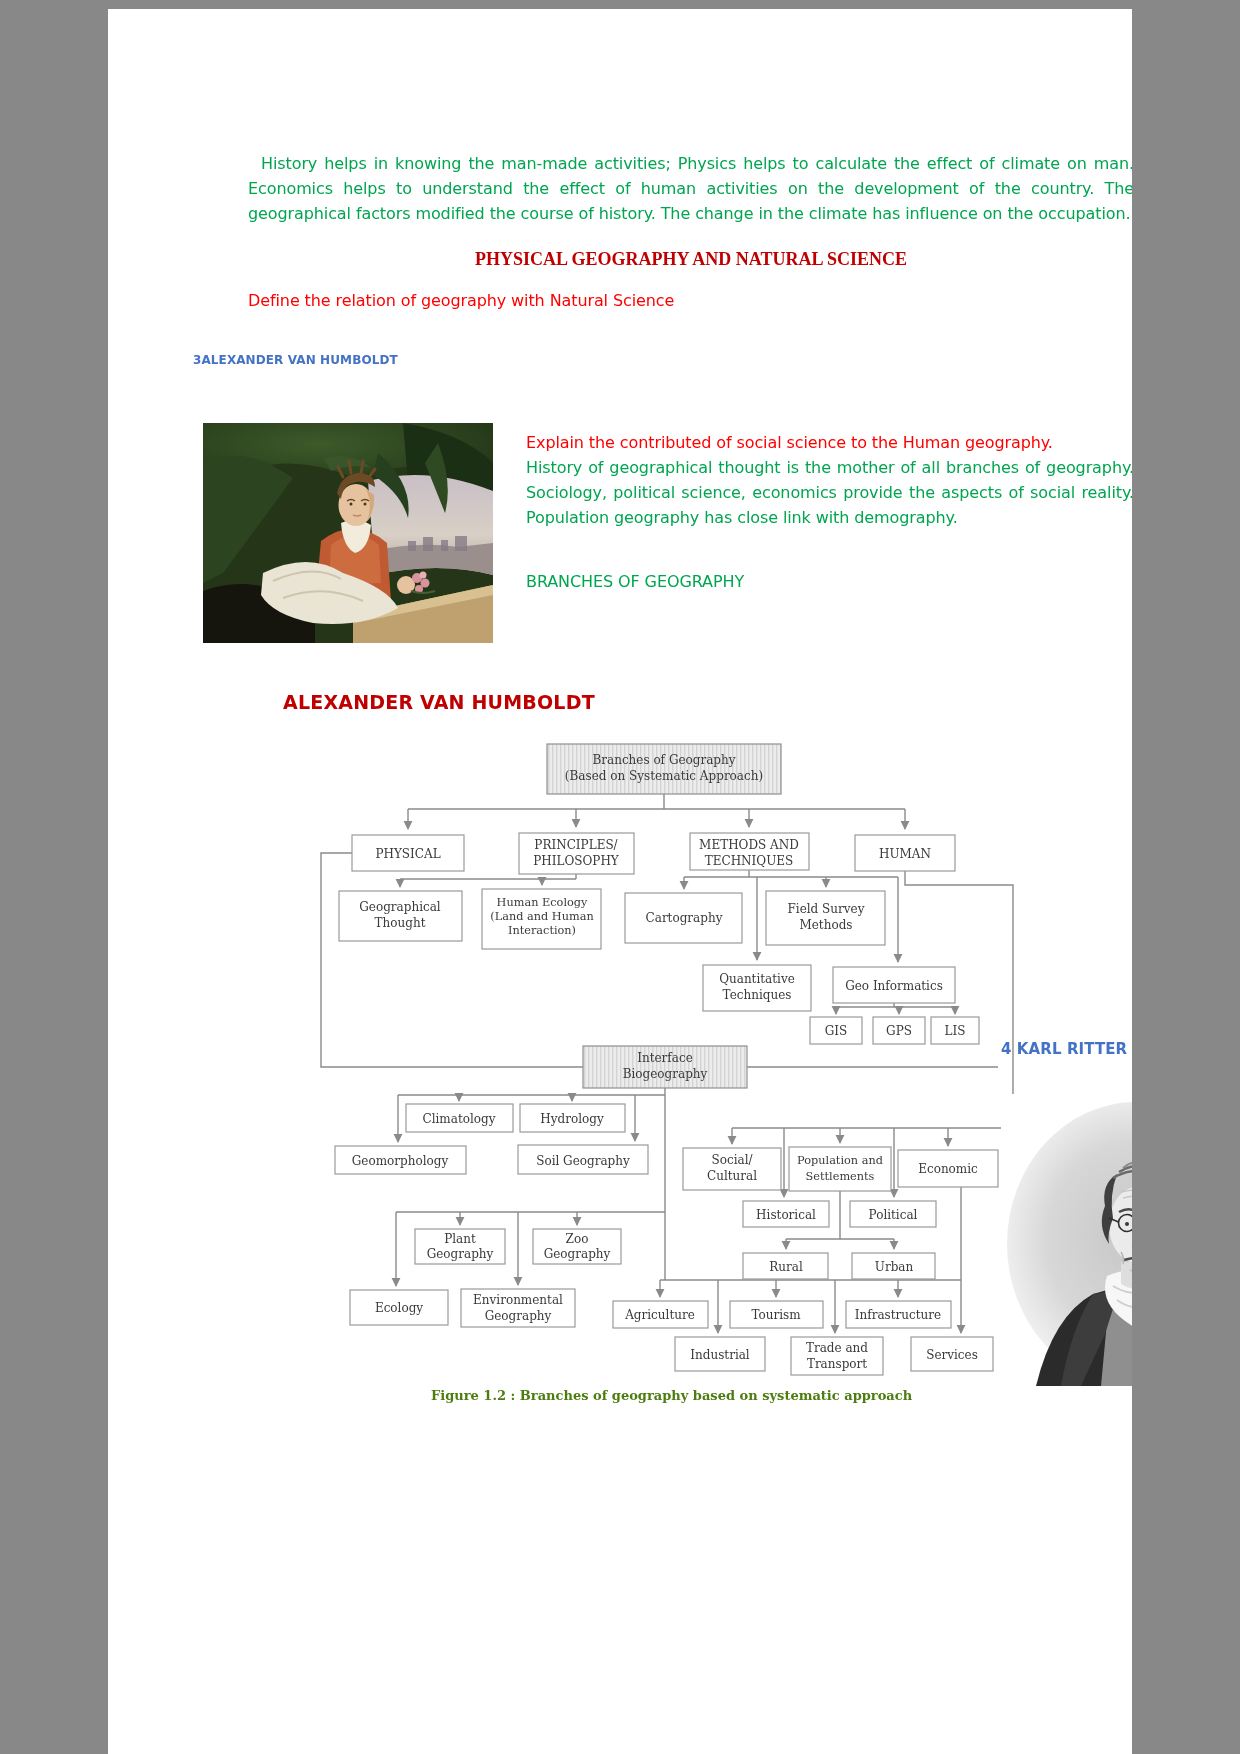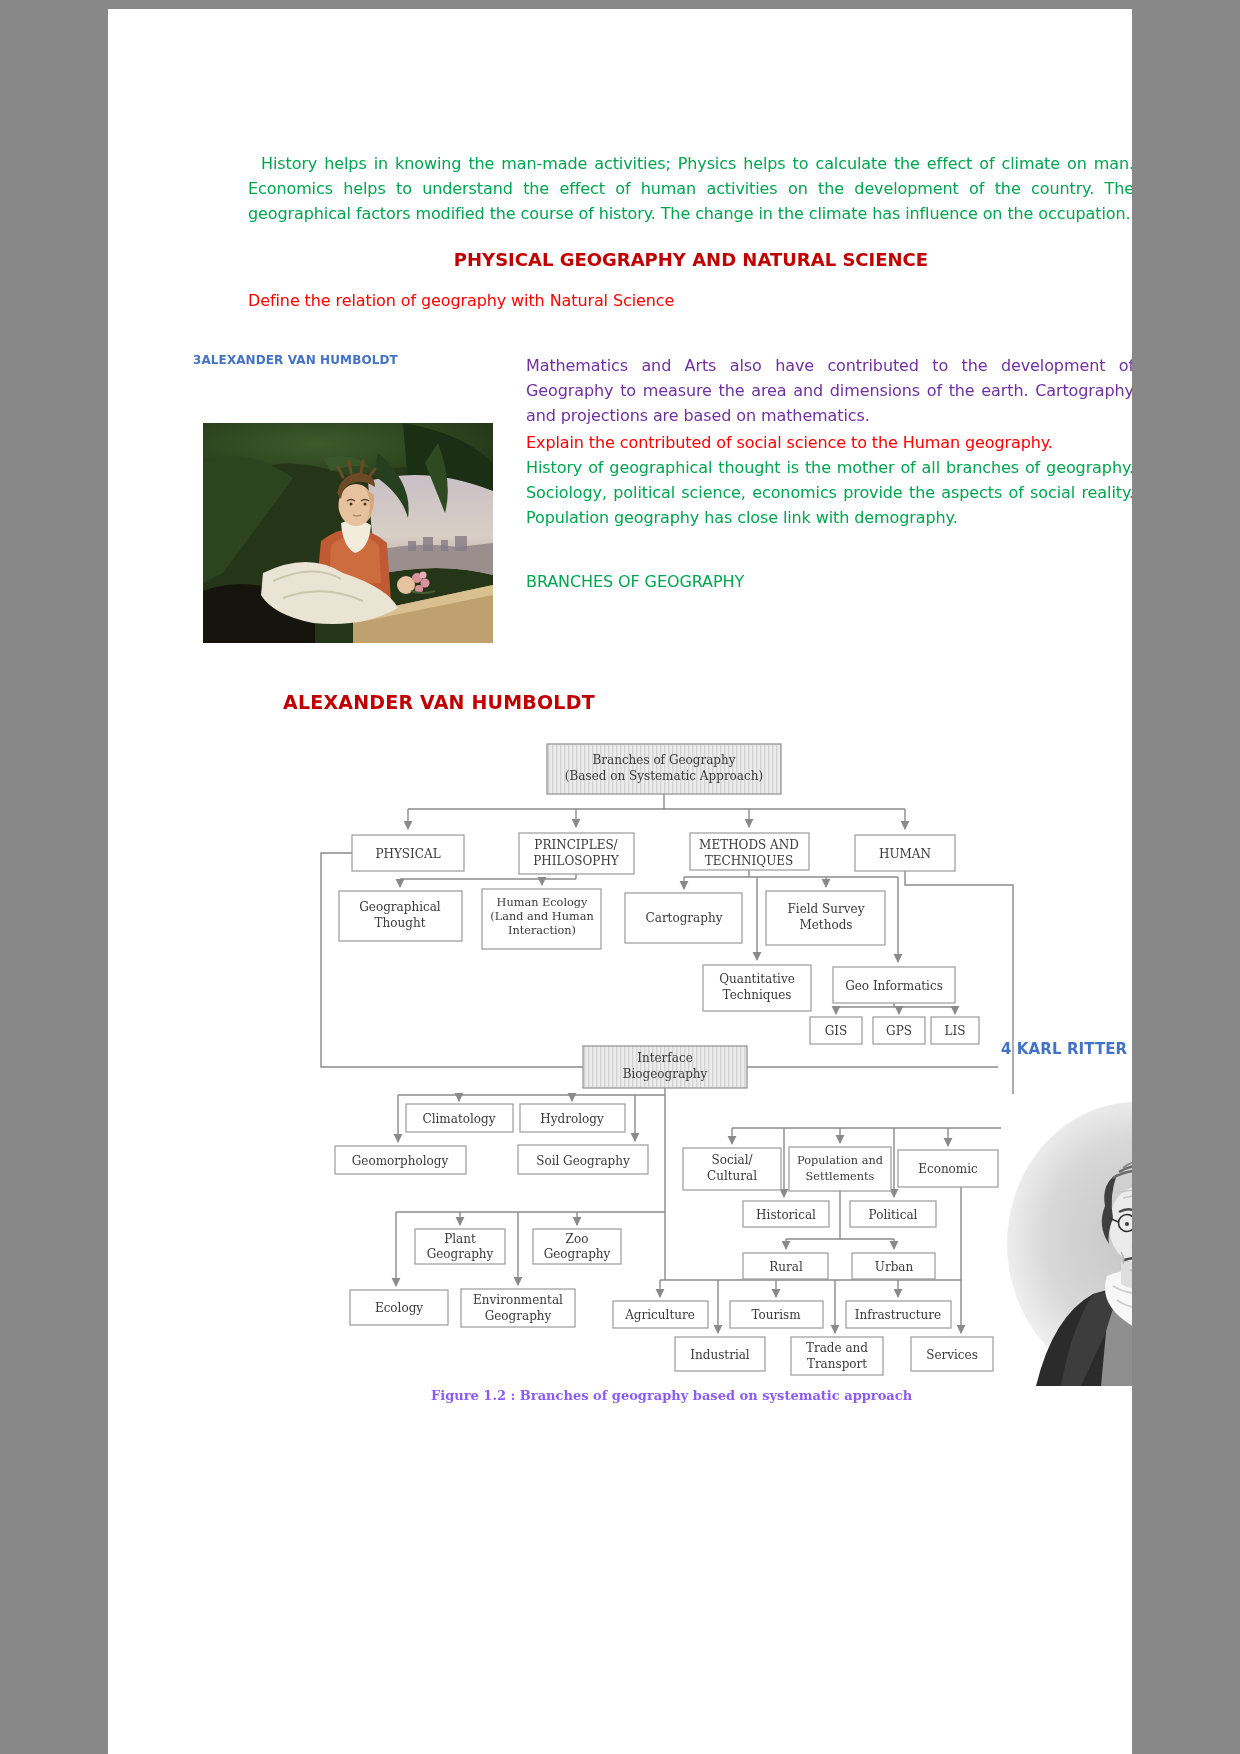--- a/index.html
+++ b/index.html
@@ -6,24 +6,24 @@
   #page{position:relative;width:1024px;height:1754px;background:#ffffff;margin:9px auto;
         font-family:"DejaVu Sans",sans-serif;overflow:hidden;}
   .abs{position:absolute;}
   p{margin:0;}
   .para{font-size:16px;line-height:25px;text-align:justify;letter-spacing:-0.1px;}
   .green{color:#00A550;}
   .red{color:#FF0000;}
   .purple{color:#7030A0;}
   .darkred{color:#C00000;}
   .blue{color:#4472C4;}
-  .h1{font-weight:bold;font-size:18px;text-align:center;}
+  .h1{font-weight:bold;font-size:18px;text-align:center;font-family:Liberation Serif, serif;}
   .h2{font-weight:bold;font-size:19px;letter-spacing:0.2px;}
   .lbl{font-weight:bold;font-size:12px;letter-spacing:0.1px;}
-  .caption{font-family:"DejaVu Serif",serif;font-weight:bold;font-size:13px;color:#8b5cf6;text-align:right;}
+  .caption{font-family:"DejaVu Serif",serif;font-weight:bold;font-size:13px;color:#4d7c0f;text-align:right;}
   .pagenum{font-size:16px;color:#111;}
   .fig text{font-family:"DejaVu Serif",serif;font-size:12px;fill:#3a3a3a;text-anchor:middle;}
   .fig text.sm{font-size:11.3px;}
   .fig rect.box{fill:#ffffff;stroke:#9a9a9a;stroke-width:1.2;}
   .fig rect.shaded{fill:url(#hatch);stroke:#8f8f8f;}
   .fig path.c{stroke:#8a8a8a;stroke-width:1.4;fill:none;}
   .fig path.ar{stroke:#8a8a8a;stroke-width:1.4;fill:none;marker-end:url(#arw);}
   .portrait{display:block;}
 </style>
 </head>
@@ -83,21 +83,20 @@
     <circle cx="203" cy="162" r="9" fill="#e6c39e"></circle>
     <g fill="#d9939c">
         <circle cx="214" cy="155" r="5"></circle>
         <circle cx="222" cy="160" r="4.5"></circle>
         <circle cx="216" cy="166" r="4"></circle>
       </g>
     <circle cx="220" cy="152" r="3.5" fill="#e8aeb4"></circle>
     <path d="M208 168 Q220 172 232 168" stroke="#4a5e33" stroke-width="2" fill="none"></path>
   </svg>
 
-  <p class="abs para purple" style="left:418px;top:344px;width:608px;">Mathematics and Arts also have contributed to the development of Geography to measure the area and dimensions of the earth. Cartography and projections are based on mathematics.</p>
 
   <p class="abs para red" style="left:418px;top:421px;width:608px;text-align:left;">Explain the contributed of social science to the Human geography.</p>
 
   <p class="abs para green" style="left:418px;top:446px;width:608px;">History of geographical thought is the mother of all branches of geography. Sociology, political science, economics provide the aspects of social reality. Population geography has close link with demography.</p>
 
   <p class="abs para green" style="left:418px;top:560px;width:608px;text-align:left;">BRANCHES OF GEOGRAPHY</p>
 
 
   <p class="abs h2 darkred" style="left:175px;top:682px;">ALEXANDER VAN HUMBOLDT</p>
 

